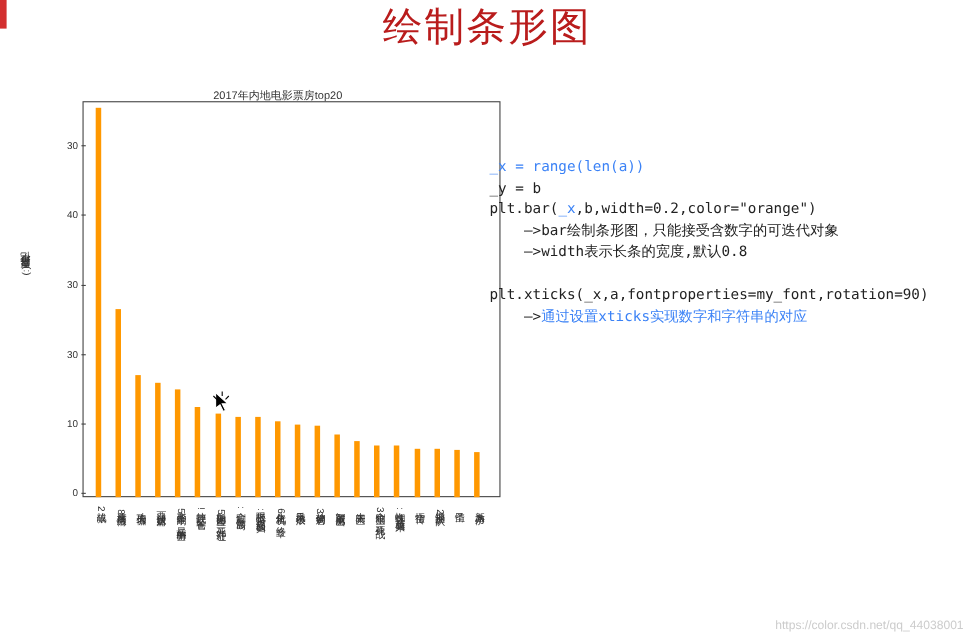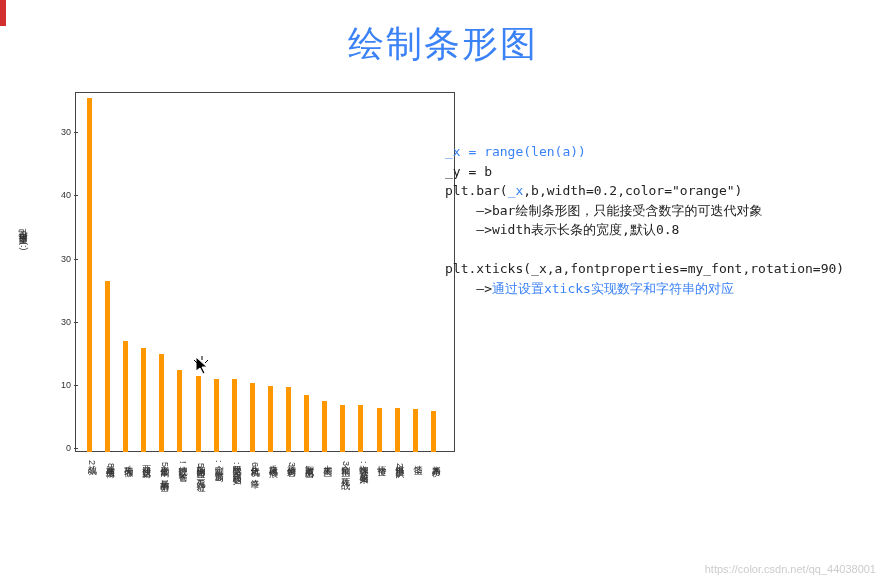--- a/index.html
+++ b/index.html
@@ -14,23 +14,23 @@
     .red-tab {
       position: absolute;
       left: 0; top: 0;
       width: 6px; height: 26px;
       background: #d32f2f;
     }
     .title {
       text-align: center;
       font-size: 36px;
       font-weight: 400;
-      margin-top: 20px;
+      margin-top: 0;
       letter-spacing: 2px;
-      color: #3b82f6;
+      color: #b91c1c;
     }
     .content {
       position: absolute;
       left: 45px;
       top: 82px;
       width: 820px;
     }
     .chart-box {
       position: absolute;
       left: 0; top: 0;
@@ -144,20 +144,21 @@
 </head>
 <body>
 
 <div class="red-tab"></div>
 
 <h1 class="title">绘制条形图</h1>
 
 <div class="content">
 
   <div class="chart-box">
+    <div class="chart-title">2017年内地电影票房top20</div>
     <div class="ylabel">电影票房(单位:亿)</div>
     <div class="plot-area"></div>
     <div class="y-ticks" id="yTicks">
         <div class="y-tick" style="bottom: -6px;">0</div>
         <div class="y-tick" style="bottom: 57.1579px;">10</div>
         <div class="y-tick" style="bottom: 120.316px;">30</div>
         <div class="y-tick" style="bottom: 183.474px; margin-left: 32px;">30</div>
         <div class="y-tick" style="bottom: 246.632px;">40</div>
         <div class="y-tick" style="bottom: 309.789px;">30</div>
       </div>

